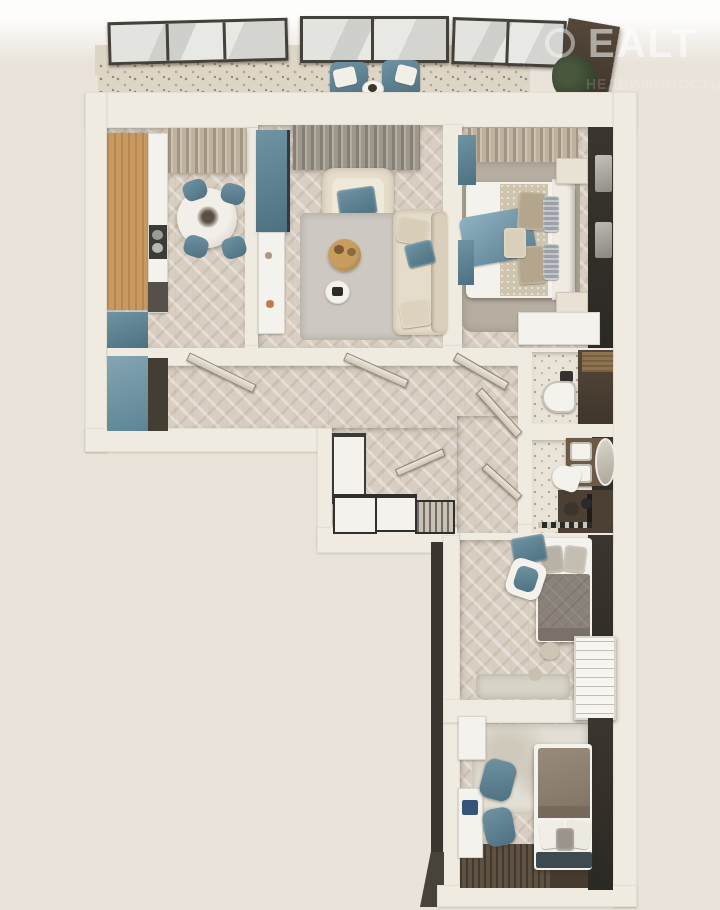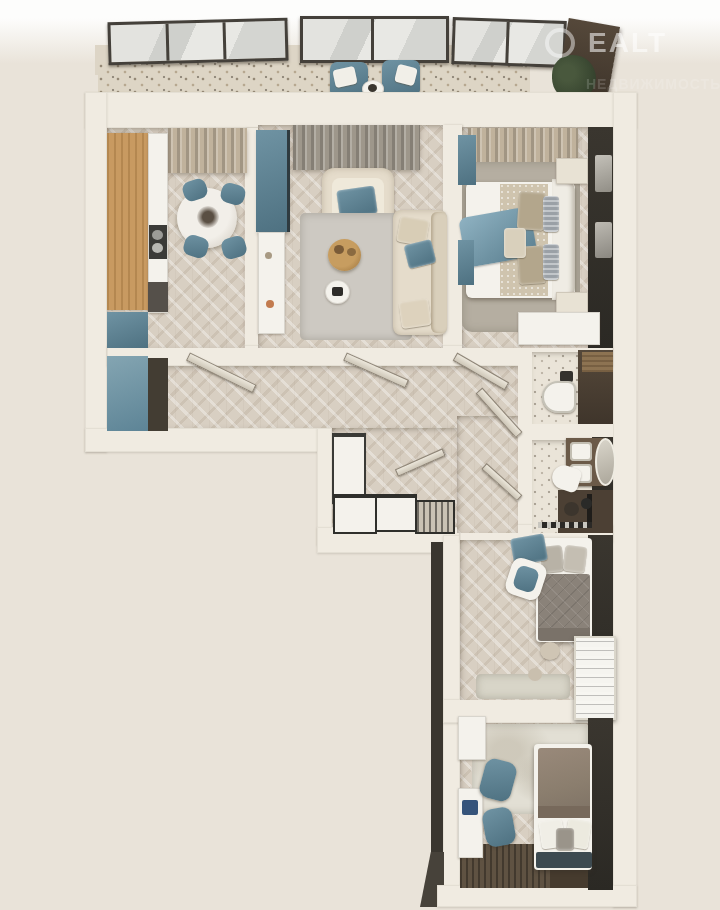--- a/index.html
+++ b/index.html
@@ -224,16 +224,16 @@
   <div class="abs pillow" style="left:566px;top:820px;width:24px;height:28px;background:#eceadf;transform:rotate(9deg);"></div>
   <div class="abs pillow" style="left:556px;top:828px;width:18px;height:22px;background:#9a948a;"></div>
   <div class="abs" style="left:536px;top:852px;width:56px;height:16px;background:#3d4a50;border-radius:2px;"></div>
   <div class="abs whiteblock" style="left:458px;top:716px;width:28px;height:44px;"></div>
   <div class="abs whiteblock" style="left:458px;top:788px;width:25px;height:70px;"></div>
   <div class="abs" style="left:462px;top:800px;width:16px;height:15px;background:#36547a;border-radius:2px;"></div>
   <div class="abs teal" style="left:482px;top:760px;width:32px;height:40px;border-radius:10px;transform:rotate(15deg);box-shadow:0 1px 3px rgba(60,52,40,.5);"></div>
   <div class="abs teal" style="left:484px;top:808px;width:30px;height:38px;border-radius:10px;transform:rotate(-10deg);box-shadow:0 1px 3px rgba(60,52,40,.5);"></div>
 
   <div class="abs circle" style="left:545px;top:28px;width:30px;height:30px;border:4px solid rgba(255,255,255,.45);box-sizing:border-box;"></div>
-  <div class="abs wm" style="left:588px;top:26px;font-size:28px;line-height:34px;">EALT</div>
+  <div class="abs wm" style="left:588px;top:26px;font-size:40px;line-height:34px;">EALT</div>
   <div class="abs wm" style="left:586px;top:76px;font-size:14px;letter-spacing:1px;color:rgba(255,255,255,.16);">НЕДВИЖИМОСТЬ</div>
 
 </div>
 
 </body></html>

